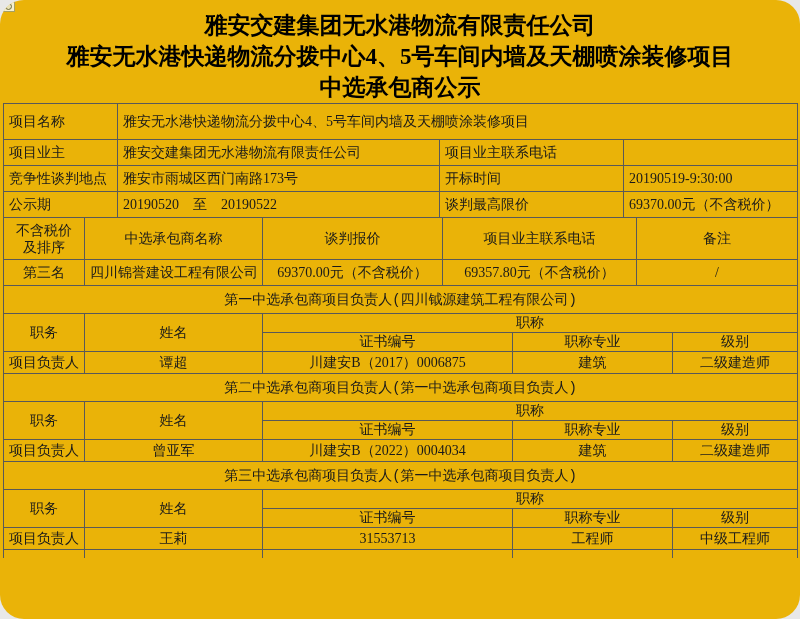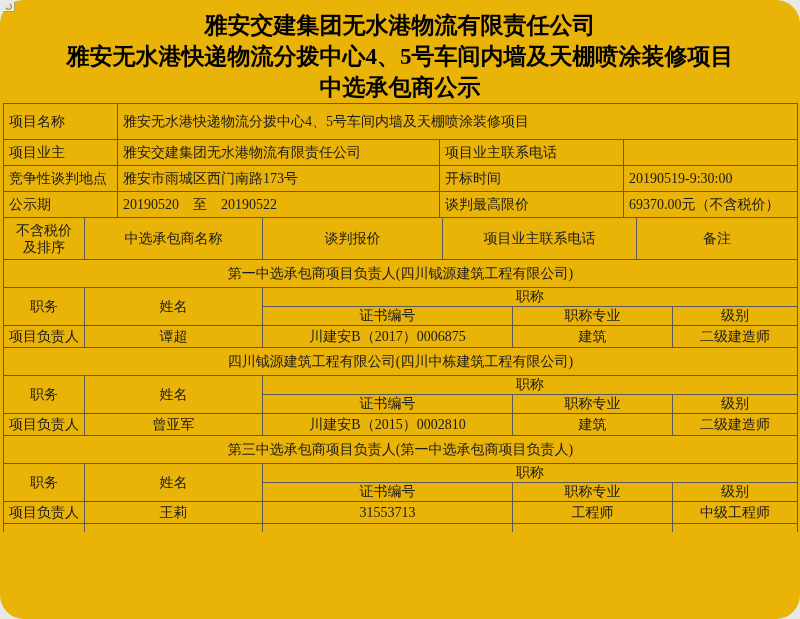--- a/index.html
+++ b/index.html
@@ -42,21 +42,21 @@
     text-align:center;
     overflow:hidden;
     padding:0;
   }
   td.lft { text-align:left; padding-left:5px; }
   .ta { }
   .ta tr.r-name td { height:36px; }
   .ta tr.r-std td  { height:26px; }
   .tb tr.r-hdr td  { height:42px; }
   .tb tr.r-bid td  { height:26px; }
-  .tc tr.r-sect td { height:28px; }
+  .tc tr.r-sect td { height:28px;font-family:Liberation Mono, monospace; }
   .tc tr.r-h1 td   { height:18px; }
   .tc tr.r-h2 td   { height:18px; }
   .tc tr.r-dat td  { height:22px; }
   .tc tr.r-stub td { height:8px; border-bottom:none; }
   .two-line { white-space:pre-line; line-height:17px; }
 </style>
 </head>
 <body>
 
 <div class="doc">
@@ -114,20 +114,27 @@
       </colgroup>
     <tbody>
         <tr class="r-hdr">
       <td class="two-line">不含税价
 及排序</td>
       <td>中选承包商名称</td>
       <td>谈判报价</td>
       <td>项目业主联系电话</td>
       <td>备注</td>
     </tr>
+    <tr class="r-bid">
+      <td>第三名</td>
+      <td class="lft">四川锦誉建设工程有限公司</td>
+      <td>69370.00元（不含税价）</td>
+      <td>69357.80元（不含税价）</td>
+      <td>/</td>
+    </tr>
   </tbody>
     </table>
 
   <table class="tc">
     <colgroup>
         <col style="width:81px">
         <col style="width:178px">
         <col style="width:250px">
         <col style="width:160px">
         <col style="width:125px">
@@ -149,36 +156,36 @@
     </tr>
     <tr class="r-dat">
       <td class="lft">项目负责人</td>
       <td>谭超</td>
       <td>川建安B（2017）0006875</td>
       <td>建筑</td>
       <td>二级建造师</td>
     </tr>
 
     <tr class="r-sect">
-      <td colspan="5">四川钺源建筑工程有限公司(四川中栋建筑工程有限公司)</td>
+      <td colspan="5">第二中选承包商项目负责人(第一中选承包商项目负责人)</td>
     </tr>
     <tr class="r-h1">
       <td rowspan="2">职务</td>
       <td rowspan="2">姓名</td>
       <td colspan="3">职称</td>
     </tr>
     <tr class="r-h2">
       <td>证书编号</td>
       <td>职称专业</td>
       <td>级别</td>
     </tr>
     <tr class="r-dat">
       <td class="lft">项目负责人</td>
       <td>曾亚军</td>
-      <td>川建安B（2015）0002810</td>
+      <td>川建安B（2022）0004034</td>
       <td>建筑</td>
       <td>二级建造师</td>
     </tr>
 
     <tr class="r-sect">
       <td colspan="5">第三中选承包商项目负责人(第一中选承包商项目负责人)</td>
     </tr>
     <tr class="r-h1">
       <td rowspan="2">职务</td>
       <td rowspan="2">姓名</td>

